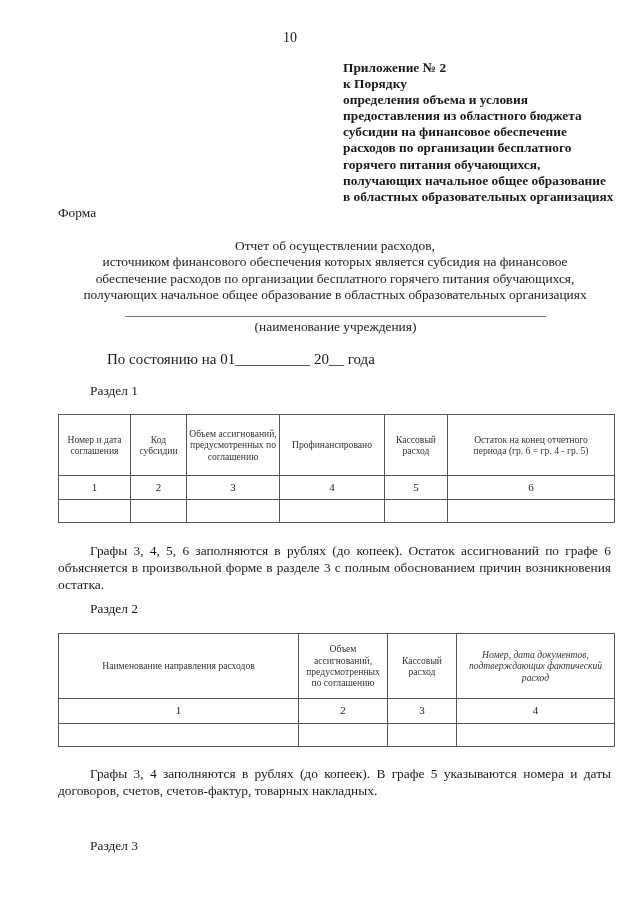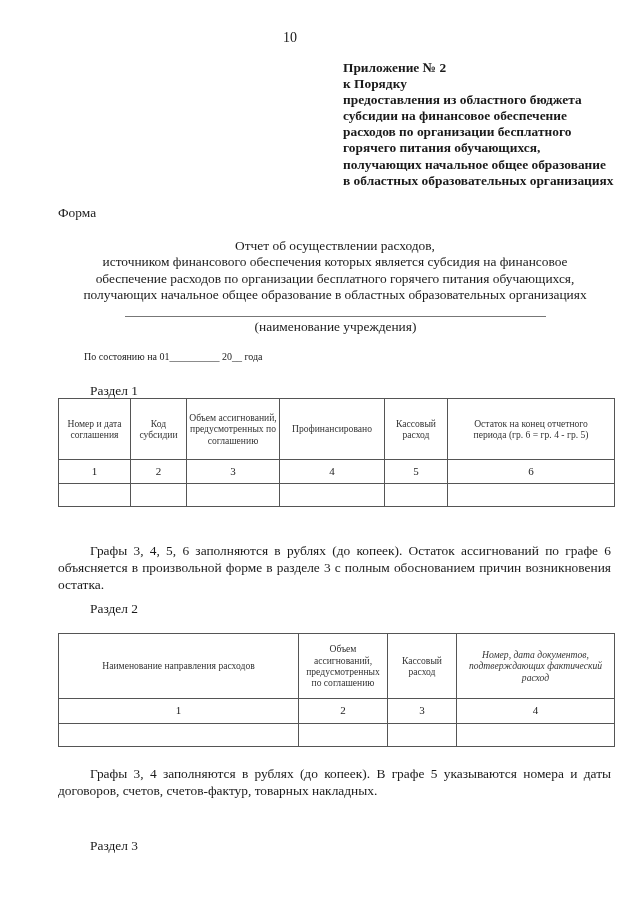--- a/index.html
+++ b/index.html
@@ -6,36 +6,37 @@
   body { width:640px; height:905px; position:relative; overflow:hidden;
          font-family:"Liberation Serif","DejaVu Serif",serif; color:#1a1a1a; }
   .abs { position:absolute; }
   .pagenum { left:0; width:580px; top:30px; text-align:center; font-size:14px; }
   .appendix { left:343px; top:60px; font-size:13.4px; line-height:16.1px; white-space:nowrap; }
   .appendix div { margin:0;font-weight:bold; }
   .forma { left:58px; top:205px; font-size:13.4px; }
   .title { left:40px; width:590px; top:238px; text-align:center; font-size:13.4px; line-height:16.4px; }
   .uline { left:125px; width:421px; top:316px; height:0; border-top:1px solid #777; }
   .ucap { left:125px; width:421px; top:319px; text-align:center; font-size:13.4px; }
-  .state { left:84px; top:351px; font-size:10px; white-space:pre;font-family:Liberation Serif, serif; }
+  .state { left:107px; top:351px; font-size:15px; white-space:pre;font-family:Liberation Serif, serif; }
   .sec { left:90px; font-size:13.4px; }
   .para { left:58px; width:553px; font-size:13.4px; line-height:17px; text-align:justify; text-indent:32px; }
   table.grid { position:absolute; border-collapse:collapse; table-layout:fixed; }
   table.grid td { border:1px solid #555; text-align:center; vertical-align:middle;
                   font-size:9.6px; line-height:11.4px; color:#333; padding:0 2px; }
   table.grid td.num { font-size:11px; color:#222; }
 </style>
 </head>
 <body>
 
 <div class="abs pagenum">10</div>
 
 <div class="abs appendix">
   <div>Приложение № 2</div>
   <div>к Порядку</div>
+  <div>определения объема и условия</div>
   <div>предоставления из областного бюджета</div>
   <div>субсидии на финансовое обеспечение</div>
   <div>расходов по организации бесплатного</div>
   <div>горячего питания обучающихся,</div>
   <div>получающих начальное общее образование</div>
   <div>в областных образовательных организациях</div>
 </div>
 
 <div class="abs forma">Форма</div>
 
@@ -46,21 +47,21 @@
   <div>получающих начальное общее образование в областных образовательных организациях</div>
 </div>
 
 <div class="abs uline"></div>
 <div class="abs ucap">(наименование учреждения)</div>
 
 <div class="abs state">По состоянию на 01__________ 20__ года</div>
 
 <div class="abs sec" style="top:383px;text-align:center;">Раздел 1</div>
 
-<table class="grid" style="left:58px; top:398px; width:556px;padding-left:20px;">
+<table class="grid" style="left:58px; top:414px; width:556px;padding-left:20px;">
   <colgroup>
     <col style="width:72px">
       <col style="width:56px">
       <col style="width:93px">
     <col style="width:105px">
       <col style="width:63px">
       <col style="width:167px">
   </colgroup>
   <tbody>
       <tr style="height:61px;">

